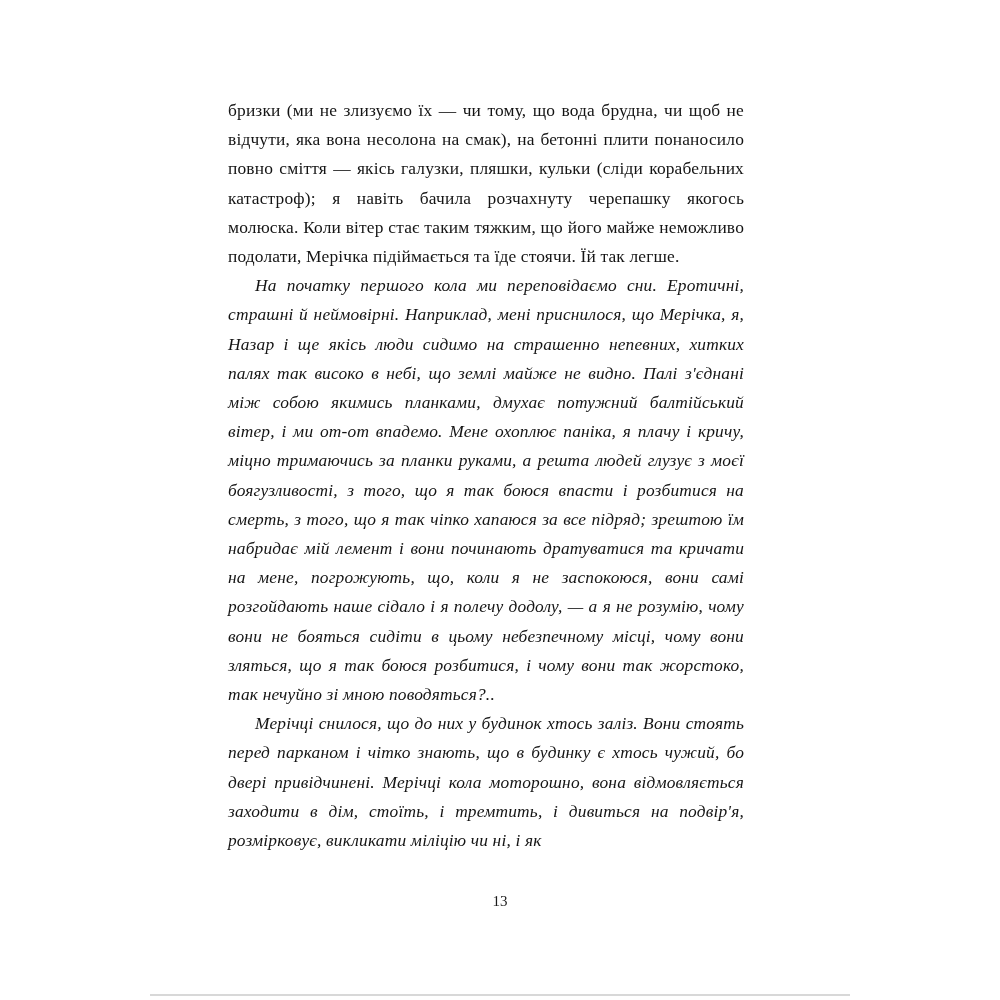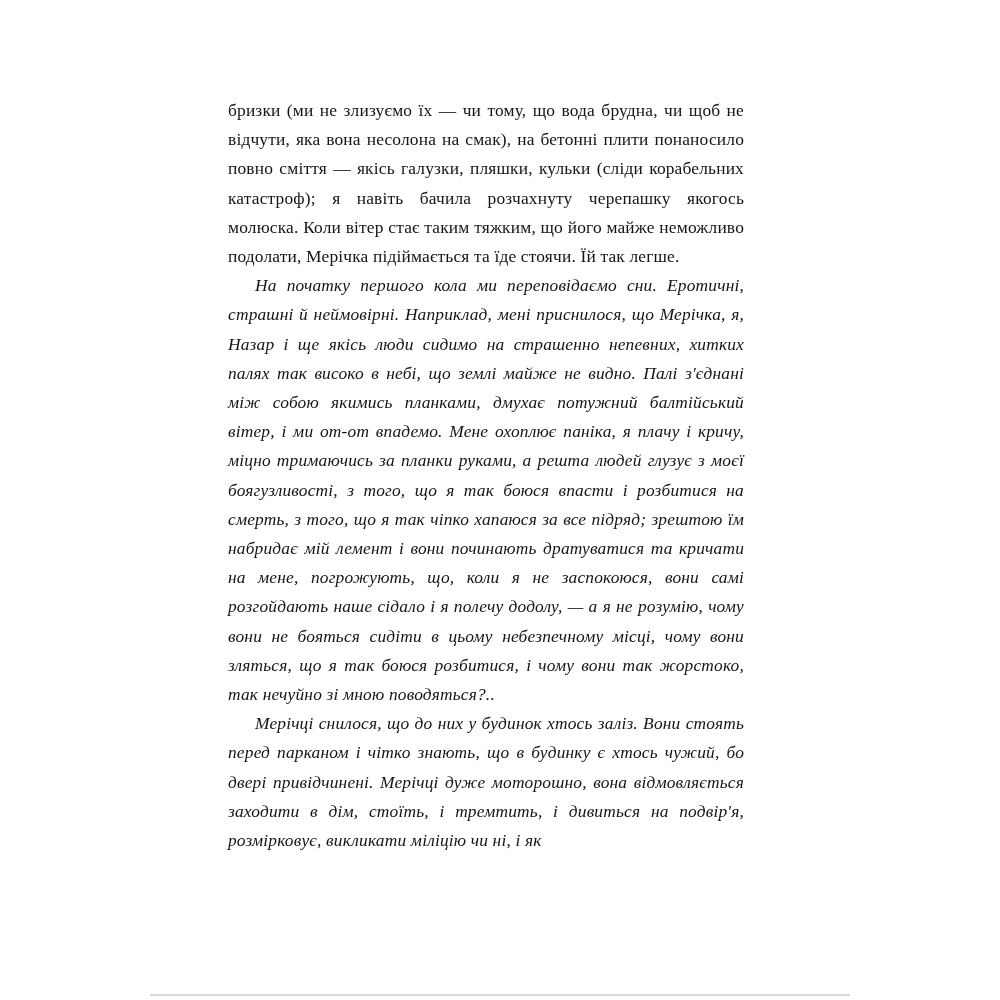--- a/index.html
+++ b/index.html
@@ -61,19 +61,20 @@
   }
 </style>
 </head>
 <body>
 
 <div class="page">
 
   <div class="text-column">
     <p class="para">бризки (ми не злизуємо їх — чи тому, що вода брудна, чи щоб не відчути, яка вона несолона на смак), на бетонні плити понаносило повно сміття — якісь галузки, пляшки, кульки (сліди корабельних катастроф); я навіть бачила розчахнуту черепашку якогось молюска. Коли вітер стає таким тяжким, що його майже неможливо подолати, Мерічка підіймається та їде стоячи. Їй так легше.</p>
     <p class="para">На початку першого кола ми переповідаємо сни. Еротичні, страшні й неймовірні. Наприклад, мені приснилося, що Мерічка, я, Назар і ще якісь люди сидимо на страшенно непевних, хитких палях так високо в небі, що землі майже не видно. Палі з'єднані між собою якимись планками, дмухає потужний балтійський вітер, і ми от-от впадемо. Мене охоплює паніка, я плачу і кричу, міцно тримаючись за планки руками, а решта людей глузує з моєї боягузливості, з того, що я так боюся впасти і розбитися на смерть, з того, що я так чіпко хапаюся за все підряд; зрештою їм набридає мій лемент і вони починають дратуватися та кричати на мене, погрожують, що, коли я не заспокоюся, вони самі розгойдають наше сідало і я полечу додолу, — а я не розумію, чому вони не бояться сидіти в цьому небезпечному місці, чому вони злятьcя, що я так боюся розбитися, і чому вони так жорстоко, так нечуйно зі мною поводяться?..</p>
-    <p class="para">Мерічці снилося, що до них у будинок хтось заліз. Вони стоять перед парканом і чітко знають, що в будинку є хтось чужий, бо двері привідчинені. Мерічці дуже моторошно, вона відмовляється заходити в дім, стоїть, і тремтить, і дивиться на подвір'я, розмірковує, викликати міліцію чи ні, і як</p>
+    <p class="para">Мерічці снилося, що до них у будинок хтось заліз. Вони стоять перед парканом і чітко знають, що в будинку є хтось чужий, бо двері привідчинені. Мерічці кола моторошно, вона відмовляється заходити в дім, стоїть, і тремтить, і дивиться на подвір'я, розмірковує, викликати міліцію чи ні, і як</p>
   </div>
 
+  <div class="page-number">13</div>
 
   <div class="gutter-shadow"></div>
 
 </div>
 
 </body></html>

